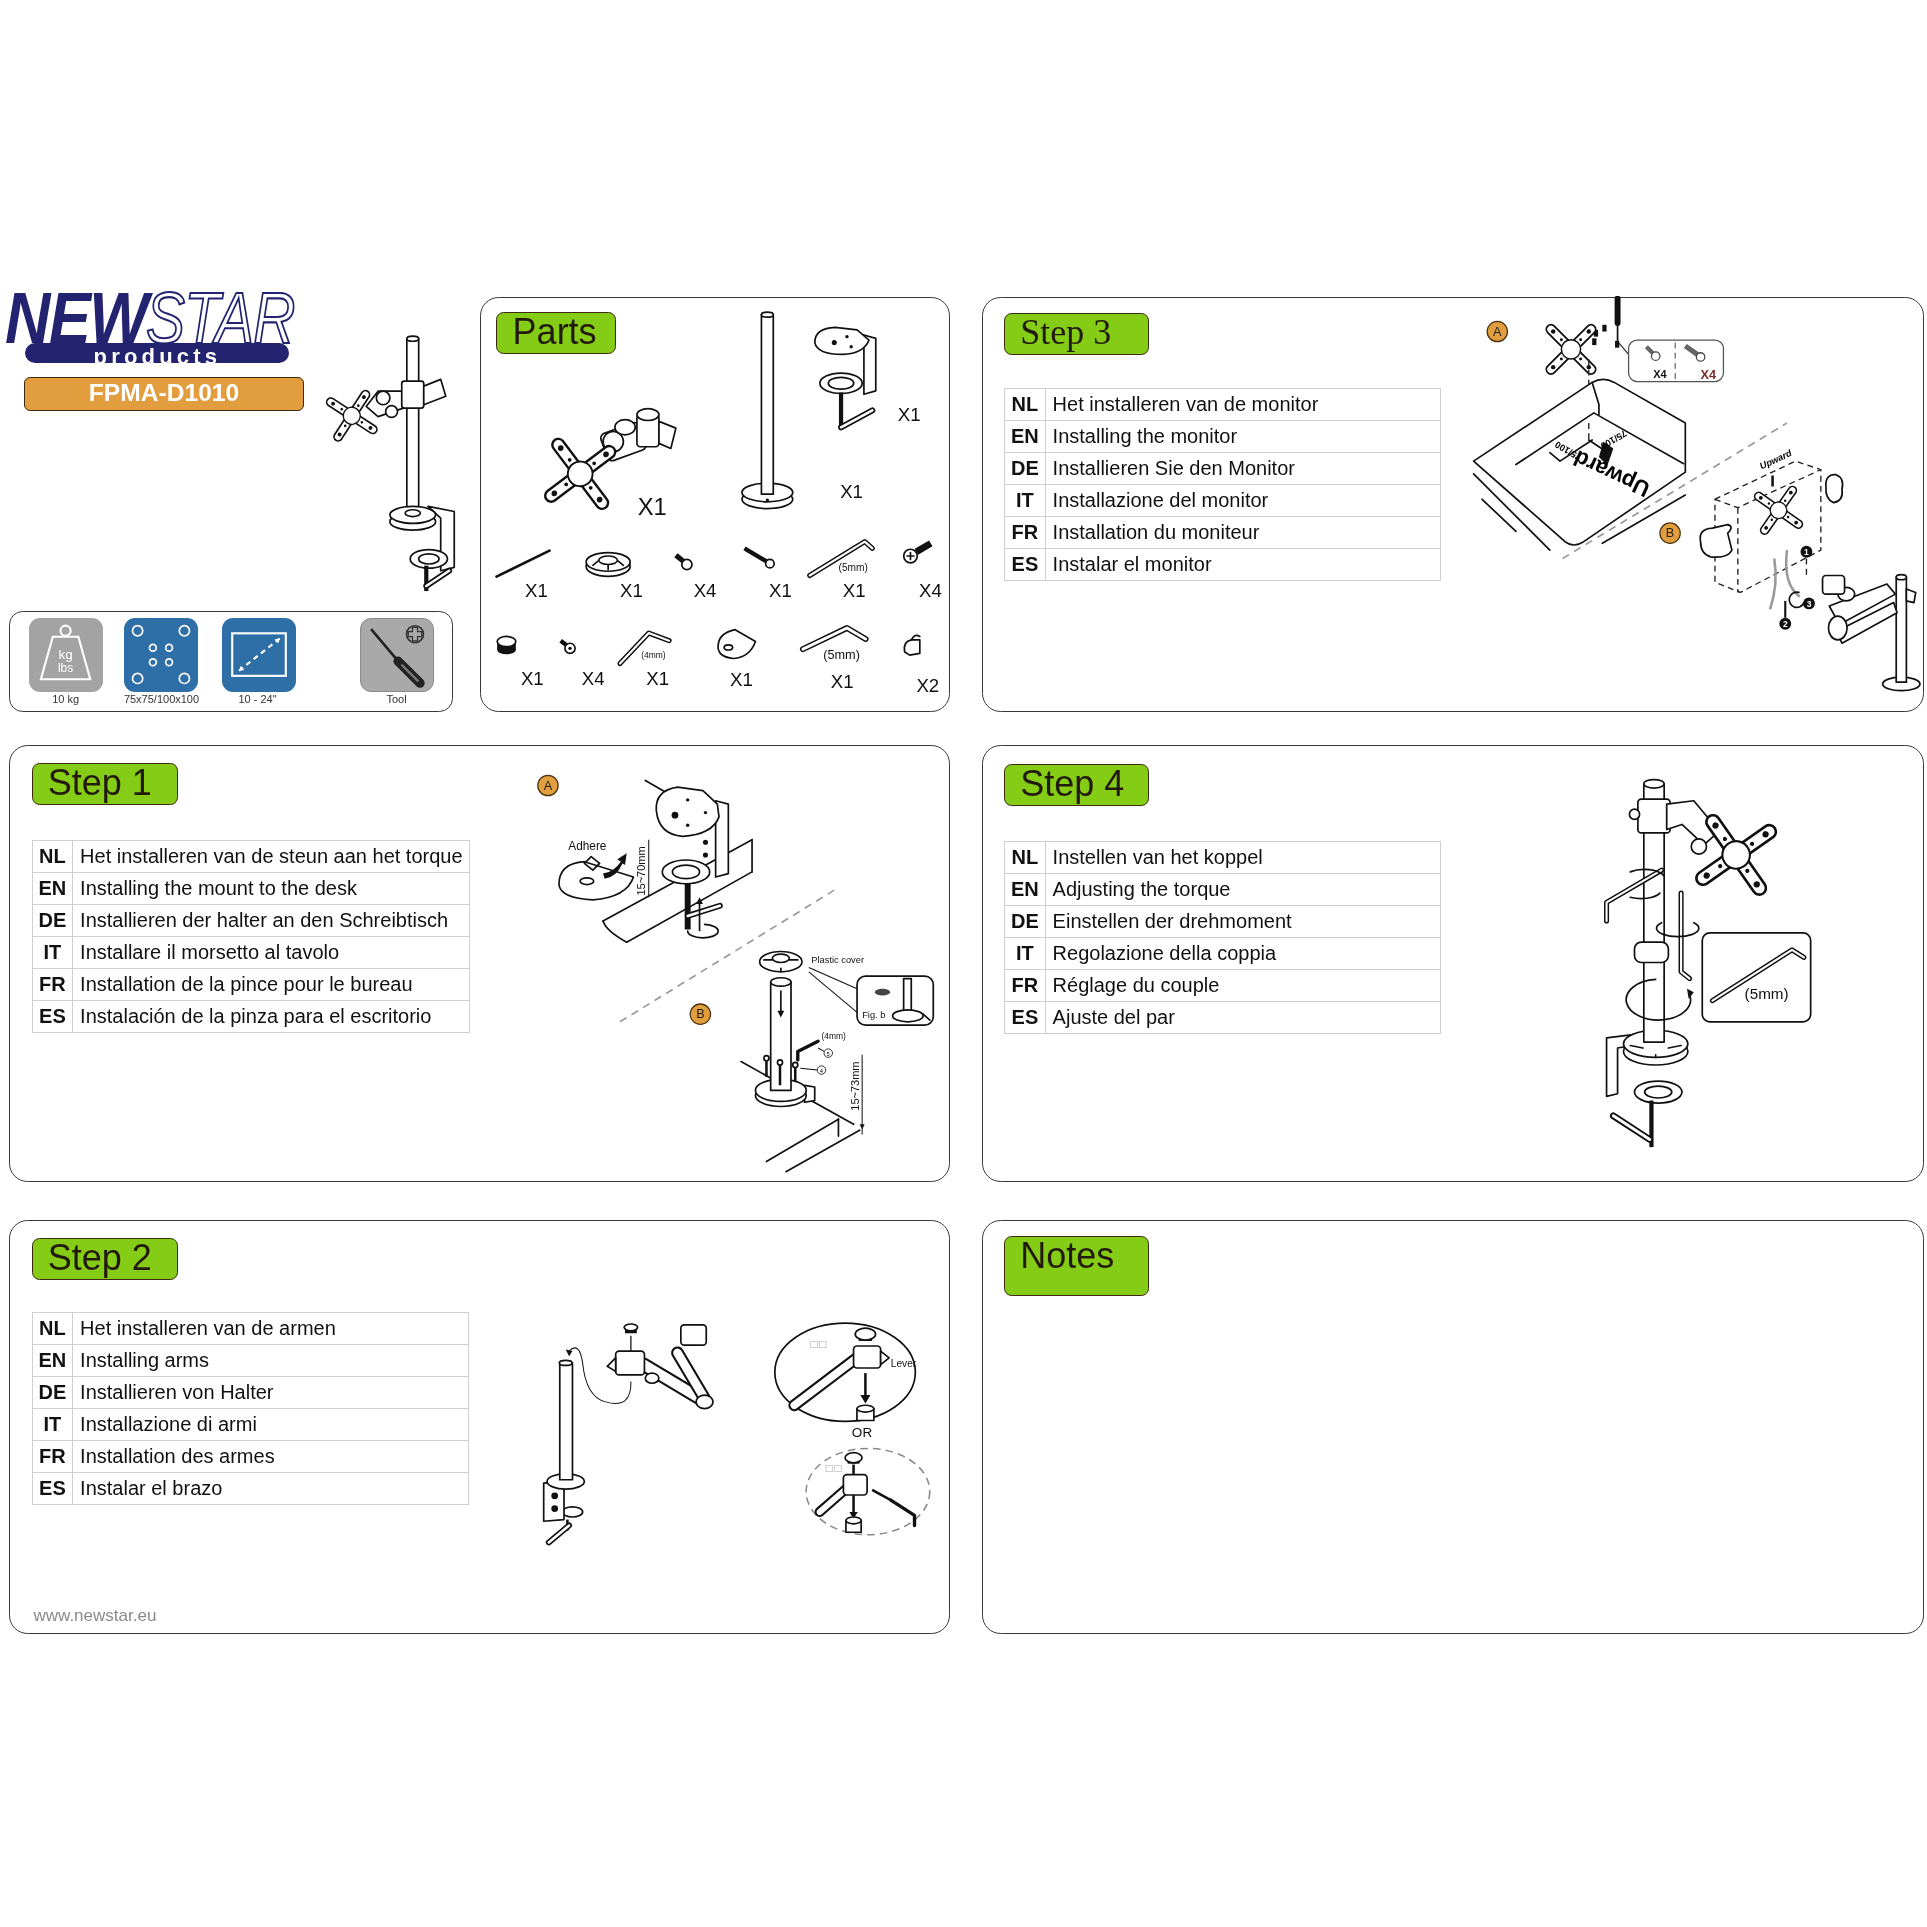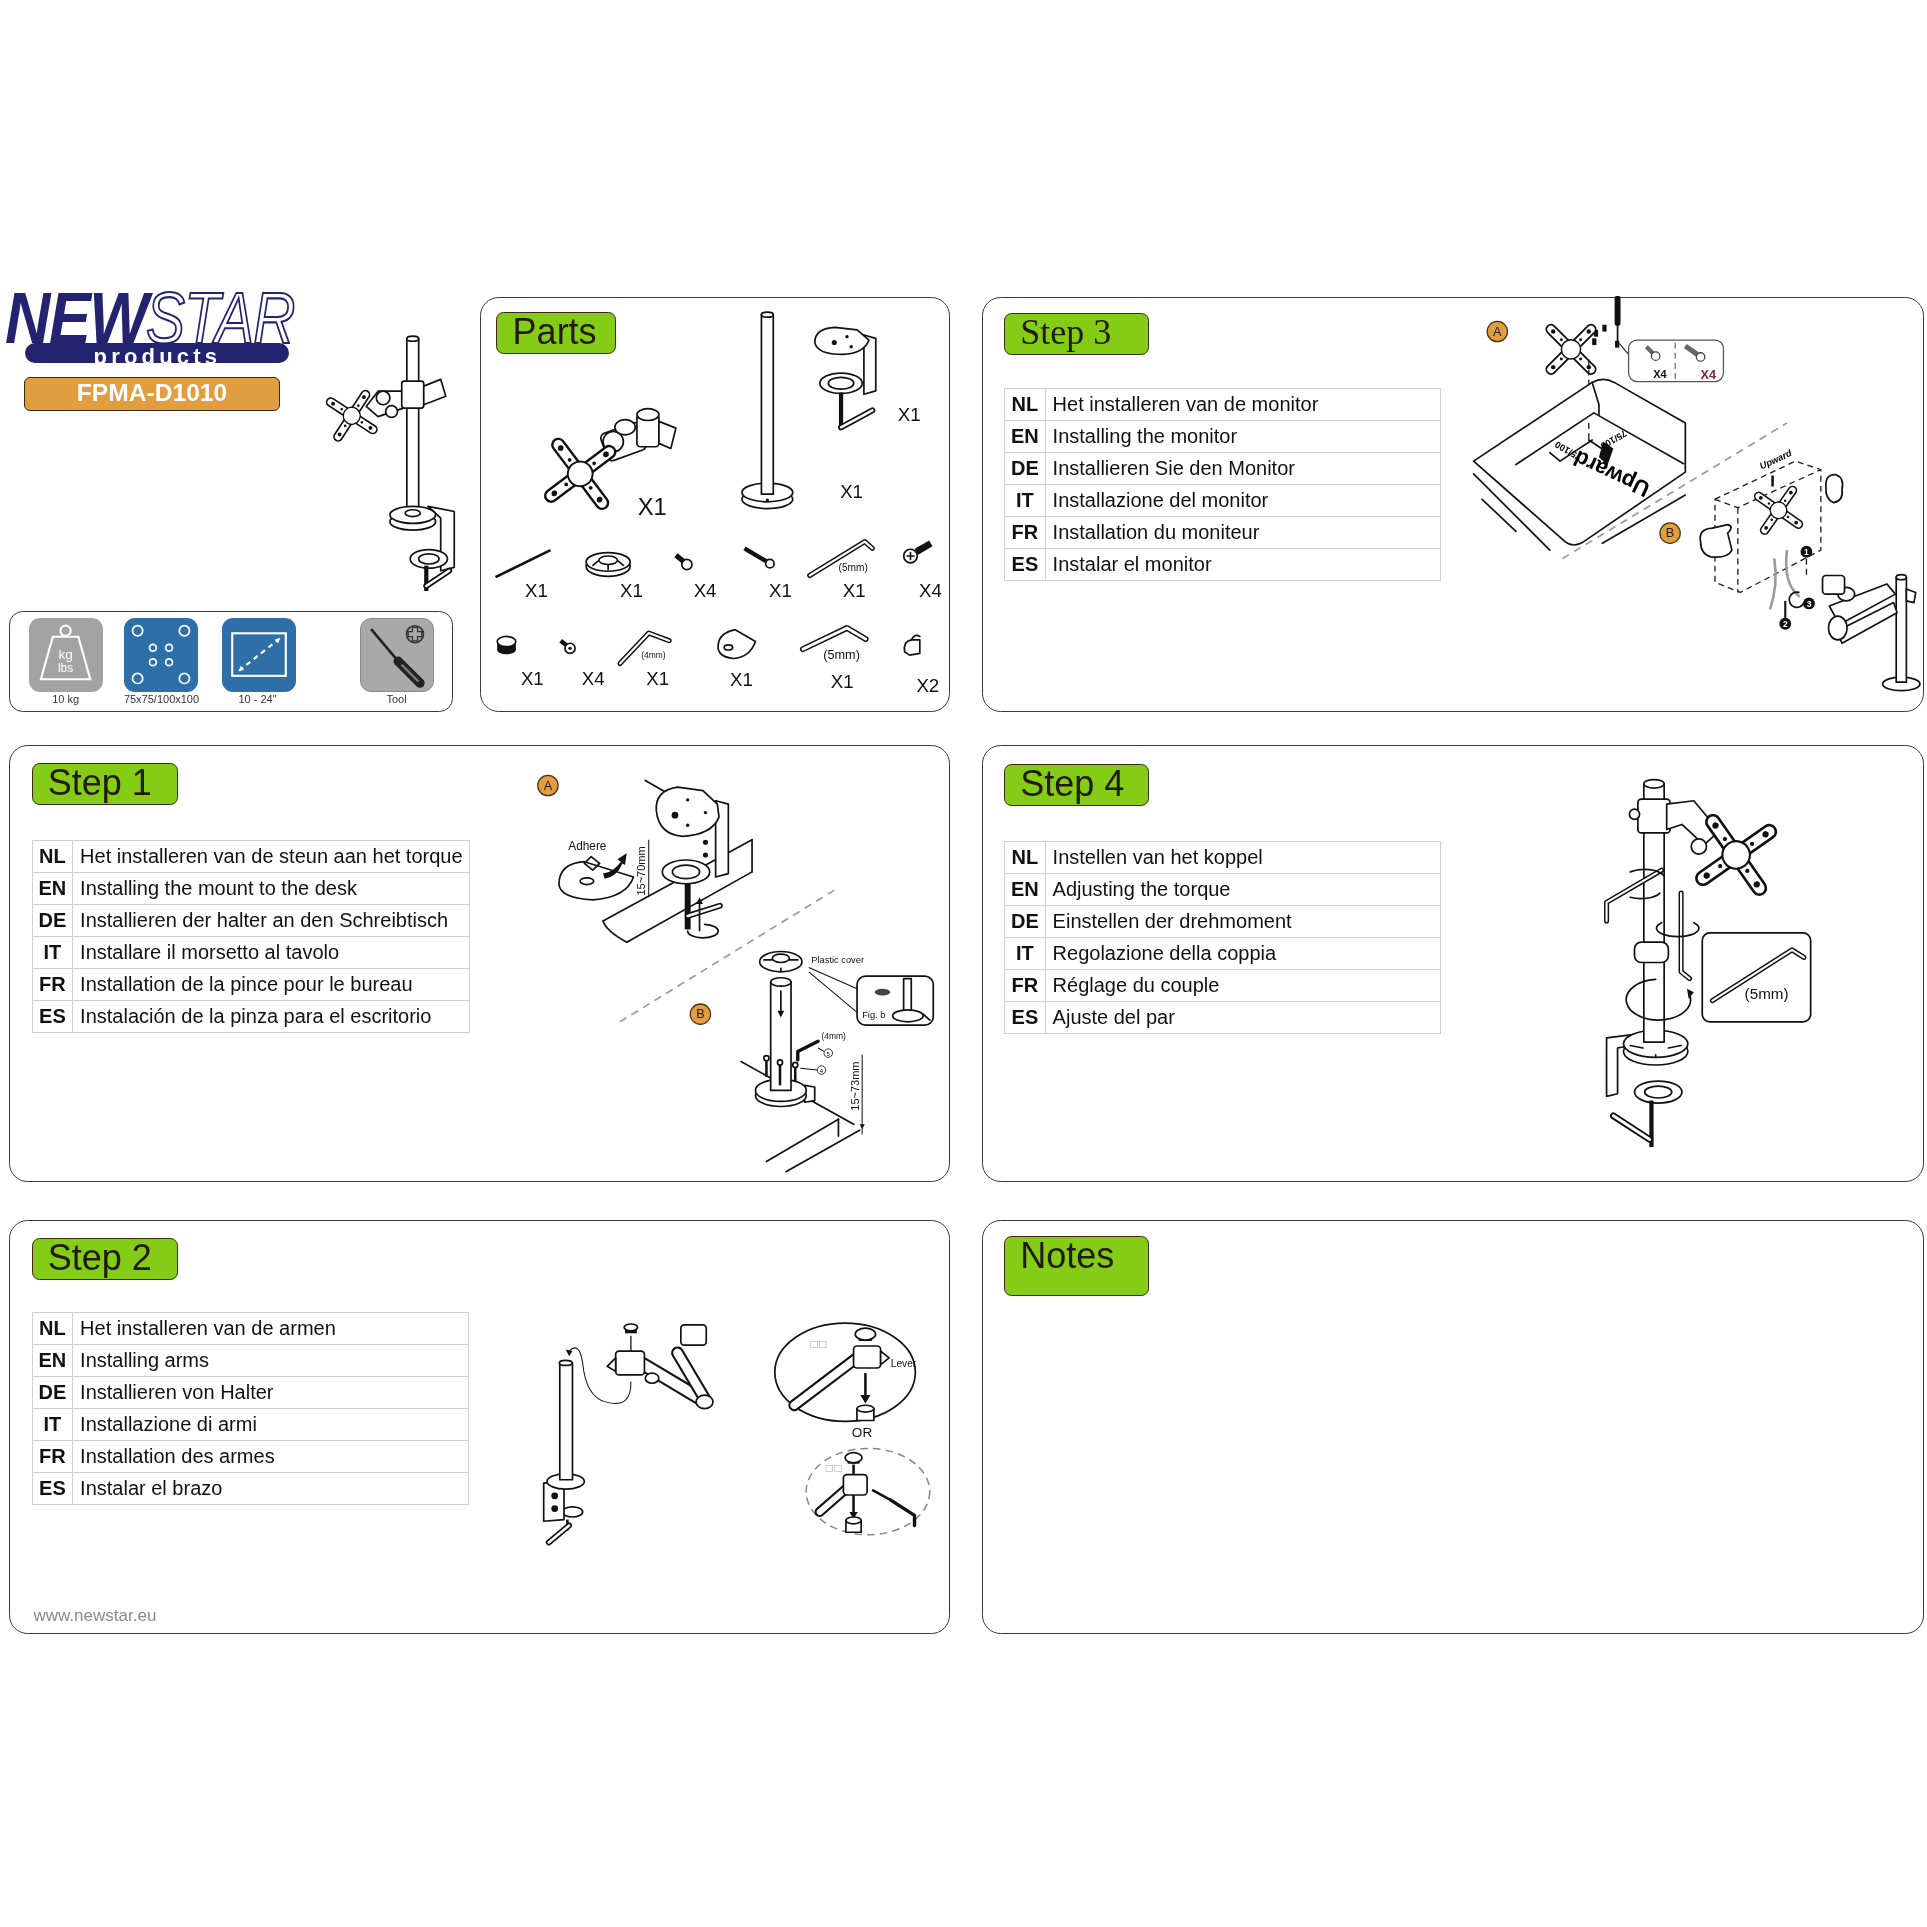--- a/index.html
+++ b/index.html
@@ -19,21 +19,21 @@
   .qty{font-family:"Liberation Sans",sans-serif;font-size:22px;fill:#111;}
   .qtyL{font-family:"Liberation Sans",sans-serif;font-size:28px;fill:#111;}
   .small{font-family:"Liberation Sans",sans-serif;fill:#111;}
   .marker circle{fill:#e29d3e;stroke:#4a3510;stroke-width:1.5;}
   .marker text{font-family:"Liberation Sans",sans-serif;font-size:15px;fill:#222;text-anchor:middle;}
   
   .logo-new{position:absolute;left:5.1px;top:280px;font-family:"Liberation Sans",sans-serif;font-weight:bold;font-style:italic;font-size:73px;color:#23236f;letter-spacing:-1.7px;transform:scaleX(0.86);transform-origin:left top;line-height:76px;}
   .logo-star{position:absolute;left:146px;top:280px;font-family:"Liberation Sans",sans-serif;font-style:italic;font-size:73px;color:#fff;-webkit-text-stroke:2.1px #23236f;letter-spacing:-0.8px;transform:scaleX(0.8);transform-origin:left top;line-height:76px;}
   .logo-bar{position:absolute;left:25.4px;top:343px;width:264px;height:20.3px;background:#23236f;border-radius:10.2px;}
   .logo-sub{position:absolute;left:0;top:4px;width:264px;text-align:center;color:#fff;font-family:"Liberation Sans",sans-serif;font-weight:bold;font-size:22px;line-height:20.3px;letter-spacing:4.2px;}
-  .model{position:absolute;left:24px;top:377px;width:256px;height:34px;background:#e29d3e;border:1.7px solid #3b2a10;border-radius:6px;box-sizing:border-box;color:#fff;text-align:center;font-family:"Liberation Sans",sans-serif;font-weight:bold;font-size:24.6px;line-height:30.5px;}
+  .model{position:absolute;left:24px;top:377px;width:280px;height:34px;background:#e29d3e;border:1.7px solid #3b2a10;border-radius:6px;box-sizing:border-box;color:#fff;text-align:center;font-family:"Liberation Sans",sans-serif;font-weight:bold;font-size:24.6px;line-height:30.5px;}
   .spec-icon{position:absolute;top:6px;width:74px;height:74px;border-radius:11px;}
   .spec-label{position:absolute;top:81px;font-family:"Liberation Sans",sans-serif;font-size:11px;color:#333;text-align:center;width:102px;}
   .url{position:absolute;left:24px;top:385px;font-family:"Liberation Sans",sans-serif;font-size:17px;color:#8a8a8a;z-index:2;}
 </style>
 </head>
 <body>
 
 <svg width="0" height="0" style="position:absolute">
   <defs>
     <symbol id="vesa" viewBox="-40 -40 80 80">

